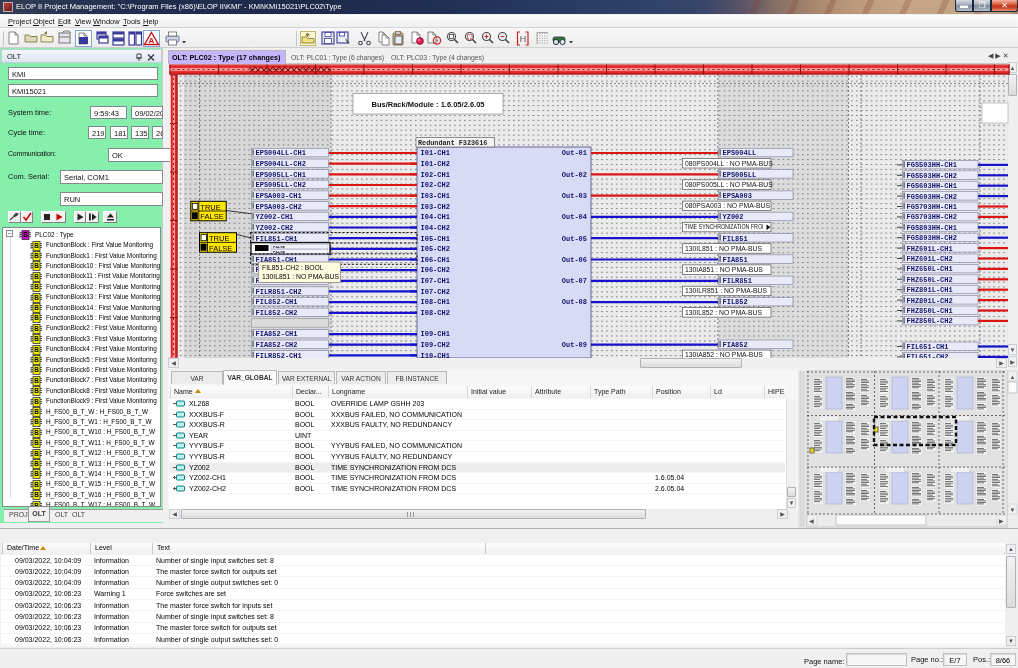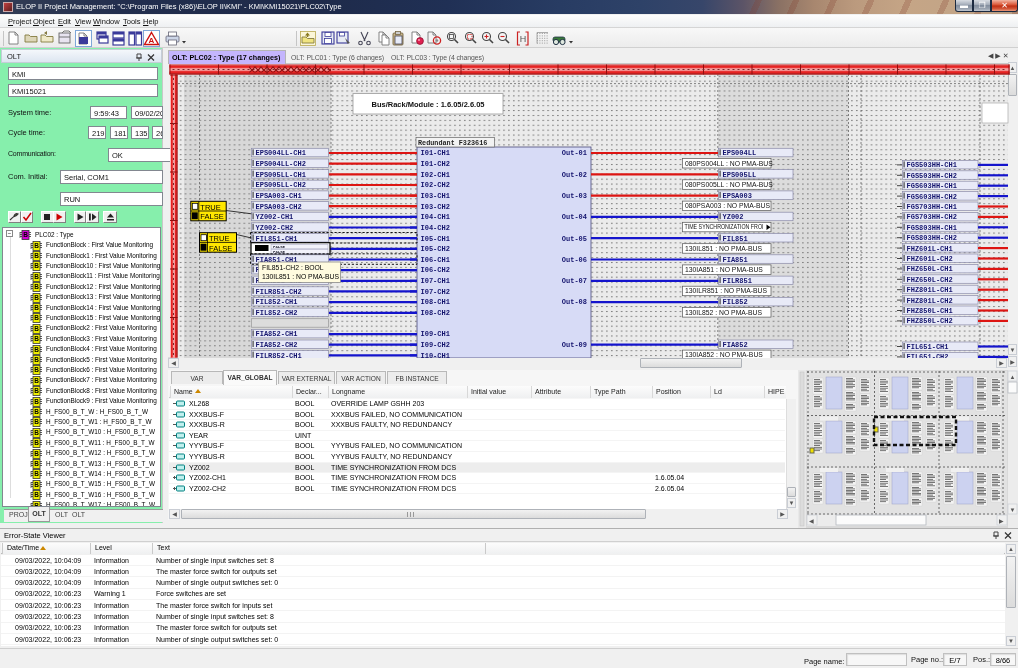--- a/index.html
+++ b/index.html
@@ -196,21 +196,21 @@
  <div class="lbl" style="left:8px;top:60px;text-align:center;">System time:</div>
  <div class="fld" style="left:90px;top:58px;width:37px;height:13px;">9:59:43</div>
  <div class="fld" style="left:131px;top:58px;width:32px;height:13px;">09/02/20</div>
  <div class="lbl" style="left:8px;top:80px;">Cycle time:</div>
  <div class="fld" style="left:88px;top:78px;width:18px;height:13px;">219</div>
  <div class="fld" style="left:110px;top:78px;width:18px;height:13px;">181</div>
  <div class="fld" style="left:131px;top:78px;width:18px;height:13px;">135</div>
  <div class="fld" style="left:152px;top:78px;width:11px;height:13px;">26</div>
  <div class="lbl" style="left:8px;top:102px;font-size:7px;letter-spacing:-0.2px;">Communication:</div>
  <div class="fld" style="left:60px;top:100px;width:103px;height:14px;margin-left:48px;">OK</div>
- <div class="lbl" style="left:8px;top:124px;">Com. Initial:</div>
+ <div class="lbl" style="left:8px;top:124px;">Com. Serial:</div>
  <div class="fld" style="left:60px;top:122px;width:103px;height:14px;">Serial, COM1</div>
  <div class="lbl" style="left:8px;top:146px;margin-top:22px;">State:</div>
  <div class="fld" style="left:60px;top:144px;width:103px;height:14px;">RUN</div>
  <div id="oltbtns" class="abs" style="left:0;top:0;">
       <div class="oltbtn" style="left:8px;width:12.5px;"><svg width="10" height="10" viewBox="0 0 10 10">
           <path d="M1 8 C3 6 4 5 5 4.5 M5 4.5 c0-2 2-3.5 4-2.5 l-1.5 1.5 z" stroke="#333" stroke-width="1.2" fill="#5a5a30"></path>
         </svg></div>
       <div class="oltbtn" style="left:20.5px;width:12.5px;"><svg width="10" height="10" viewBox="0 0 10 10">
           <path d="M1.5 5 L4 8 L9 1" stroke="#cc0000" stroke-width="1.5" fill="none"></path>
         </svg></div>
@@ -1879,25 +1879,20 @@
       <rect x="210" y="0" width="10" height="158" fill="#ececec"></rect>
       <rect x="210" y="1" width="9" height="10" fill="#f0f0f0" stroke="#c9cdd4" stroke-width="0.7"></rect>
       <text x="211.5" y="8.5" font-size="6" fill="#555">▲</text>
       <rect x="210" y="12" width="9" height="11" fill="#fbfbfb" stroke="#b5b8bf" stroke-width="0.8"></rect>
       <rect x="210" y="134" width="9" height="10" fill="#f0f0f0" stroke="#c9cdd4" stroke-width="0.7"></rect>
       <text x="211.5" y="141.5" font-size="6" fill="#555">▼</text>
       <rect x="210" y="145" width="9" height="10" fill="#ececec"></rect>
     </svg></div>
 
 <div id="errview" class="abs">
-    <div id="errtitle" class="abs">Error-State Viewer<svg style="position:absolute;right:18px;top:2px;" width="8" height="9" viewBox="0 0 8 9">
-        <path d="M2 1 h4 v4 h-4 z M1 5 h6 M4 5 v3" stroke="#444" stroke-width="1" fill="none"></path>
-      </svg><svg style="position:absolute;right:6px;top:2px;" width="8" height="9" viewBox="0 0 8 9">
-        <path d="M1 1.5 L7 7.5 M7 1.5 L1 7.5" stroke="#333" stroke-width="1.2"></path>
-      </svg></div>
     <div class="abs" style="left:1px;top:14px;width:1004px;height:11px;background:linear-gradient(#fcfcfc,#eff0f1);border-bottom:1px solid #bbb;"></div>
     <div class="ehead" style="left:2px;width:88px;">Date/Time</div>
     <div class="ehead" style="left:90px;width:62px;">Level</div>
     <div class="ehead" style="left:152px;width:333px;">Text</div>
     <div class="ehead" style="left:485px;width:519px;"></div>
     <div class="abs" style="left:40px;top:17px;width:0;height:0;border-left:3px solid transparent;border-right:3px solid transparent;border-bottom:4px solid #cc8800;"></div>
     <div class="abs" style="left:1px;top:26px;width:1004px;height:91px;background:#fff;"></div>
     <div class="erow" style="top:26px;">
       <span class="vcell" style="left:14px;top:1.5px;">09/03/2022, 10:04:09</span>
       <span class="vcell" style="left:93px;top:1.5px;">Information</span>

